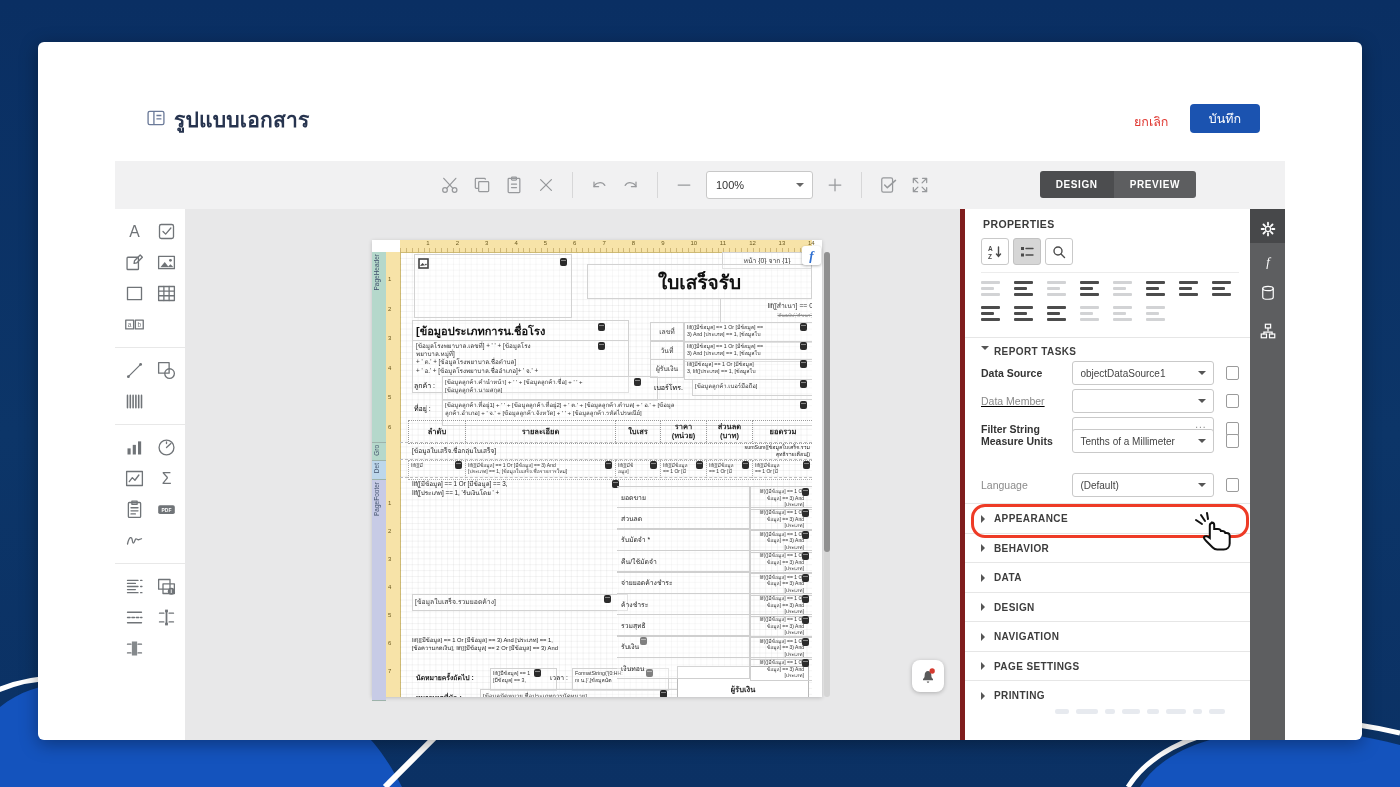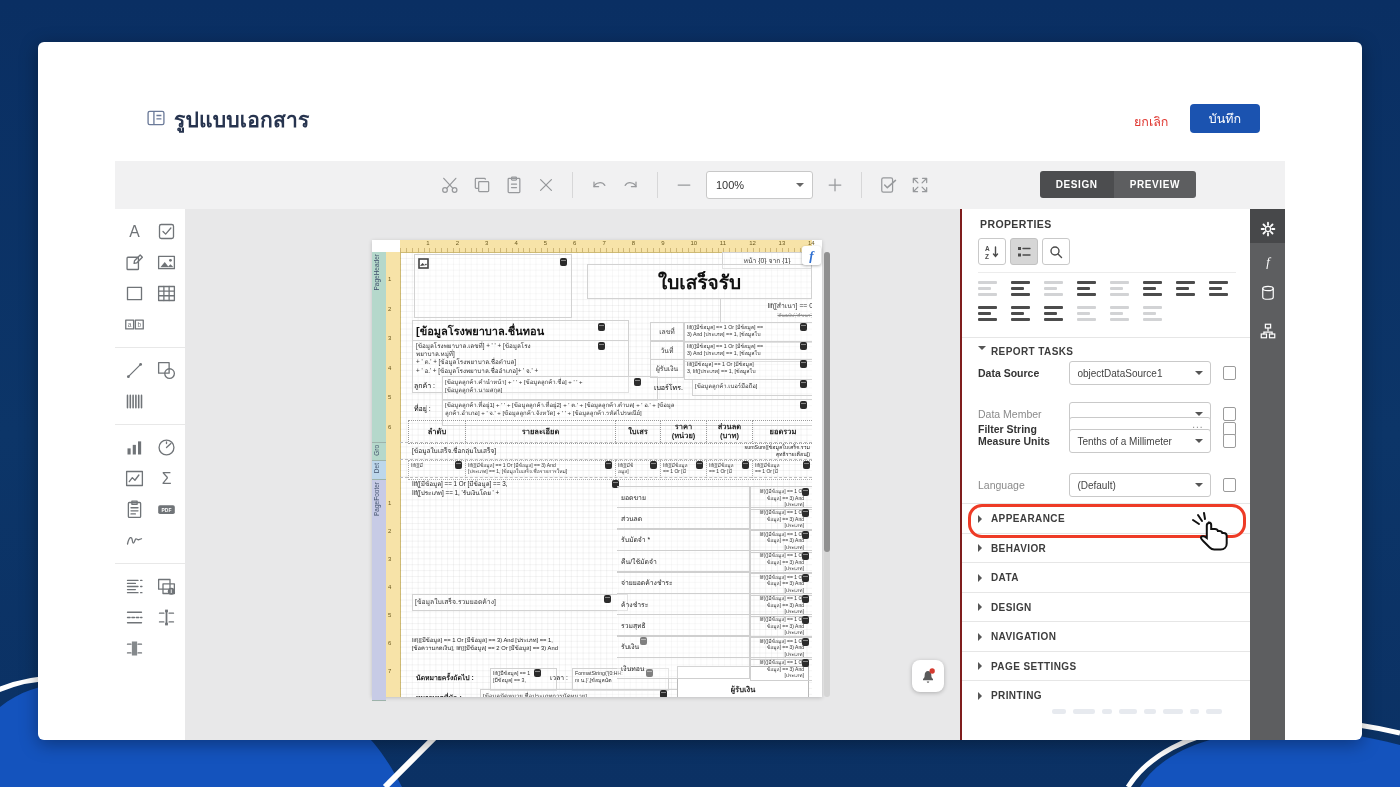--- a/index.html
+++ b/index.html
@@ -51,21 +51,21 @@
   .col-head{position:absolute;border:1px dotted #9a9a9a;font-weight:bold;font-size:7.5px;display:flex;align-items:center;justify-content:center;text-align:center;line-height:1.15;color:#222;}
   .det-cell{position:absolute;border:1px dotted #ababab;font-size:5px;line-height:1.25;color:#333;padding:1px 2px;overflow:hidden;}
   .sum-label{position:absolute;border:1px solid #cfcfcf;border-left:none;font-size:6.8px;color:#222;display:flex;align-items:center;padding-left:4px;background:rgba(255,255,255,.4);}
   .sum-expr{position:absolute;border:1px solid #cfcfcf;font-size:5px;line-height:1.3;color:#333;text-align:right;padding:1px 9px 1px 1px;overflow:hidden;}
   .vscroll{position:absolute;right:-8px;top:12px;width:6px;height:445px;background:#d5d5d5;border-radius:3px;}
   .vscroll i{position:absolute;left:0;top:0;width:6px;height:300px;background:#909090;border-radius:3px;}
   .fx-float{position:absolute;left:617px;top:37px;width:19px;height:19px;background:#fff;border-radius:3px;box-shadow:0 1px 3px rgba(0,0,0,.3);display:flex;align-items:center;justify-content:center;font-family:"Liberation Serif",serif;font-style:italic;font-weight:bold;color:#2f6fd0;font-size:13px;cursor:pointer;}
   .bell-btn{position:absolute;left:727px;top:451px;width:32px;height:32px;background:#fff;border-radius:8px;box-shadow:0 1px 4px rgba(0,0,0,.25);display:flex;align-items:center;justify-content:center;cursor:pointer;}
   .bell-btn svg{width:20px;height:20px;}
   
-  .props{position:absolute;left:922px;top:167px;width:290px;height:531px;background:#fff;border-left:2px solid #7f1d1d;}
+  .props{position:absolute;left:922px;top:167px;width:290px;height:531px;background:#fff;border-left:5px solid #7f1d1d;}
   .props-title{position:absolute;left:18px;top:9px;font-size:10.5px;font-weight:bold;color:#3a3a3a;letter-spacing:.4px;}
   .selector-row{position:absolute;left:16px;top:29px;display:flex;gap:4px;align-items:center;}
   .selector{position:relative;width:182px;height:25px;border:1px solid #c9c9c9;border-radius:3px;background:#fff;font-size:11.5px;color:#333;display:flex;align-items:center;padding-left:8px;cursor:pointer;}
   .selector:after{content:"";position:absolute;right:8px;top:10px;border:4px solid transparent;border-top-color:#555;}
   .mini-btn{width:26px;height:25px;border:1px solid transparent;border-radius:3px;display:flex;align-items:center;justify-content:center;color:#4b4b4b;cursor:pointer;}
   .mini-btn svg{width:16px;height:16px;stroke:currentColor;fill:none;stroke-width:1.4;stroke-linecap:round;}
   .mini-btn.active{background:#d6d6d6;border-color:#c2c2c2;}
   .mini-btn.bordered{border-color:#c9c9c9;}
   .quick-rows{position:absolute;left:16px;top:63px;width:258px;border-top:1px solid #ececec;padding-top:8px;display:flex;flex-wrap:wrap;gap:10px 14px;}
   .qi{width:19px;height:15px;display:flex;flex-direction:column;justify-content:space-between;cursor:pointer;}
@@ -382,21 +382,21 @@
           <div class="rbox" style="left:322px;top:0;width:88px;height:15px;font-size:6.8px;display:flex;align-items:center;justify-content:center;">หน้า {0} จาก {1}</div>
 
           <div class="rbox" style="left:187px;top:12px;width:223px;height:33px;font-size:19px;font-weight:bold;display:flex;align-items:center;justify-content:center;color:#111;">ใบเสร็จรับ</div>
 
           <div class="rbox" style="left:320px;top:46px;width:90px;height:22px;font-size:6.8px;text-align:right;padding:1px 10px 0 2px;">
             <span class="prel">Iif([สำเนา] == 0</span><br>
             <span style="font-size:4.8px;color:#8a8a8a;text-decoration:line-through;">'ต้นฉบับ','สำเนา')</span>
             
           </div>
 
-          <div class="rbox" style="left:12px;top:68px;width:200px;height:18px;font-size:11px;font-weight:bold;padding:1px 12px 0 3px;color:#111;">[ข้อมูลโรงพยาบาล.ชื่นทอน</div>
+          <div class="rbox" style="left:12px;top:68px;width:200px;height:18px;font-size:11px;font-weight:bold;padding:1px 12px 0 3px;color:#111;">[ข้อมูอประเภทการน.ชื่อโรง</div>
           <b class="lk" style="left:198px;top:71px"></b>
 
           <div class="rbox prel" style="left:12px;top:88px;width:200px;height:50px;font-size:6.3px;line-height:1.3;padding:1px 12px 0 3px;">[ข้อมูลโรงพยาบาล.เลขที่] + ' ' + [ข้อมูลโรง
 พยาบาล.หมู่ที่]
 + ' ต.' + [ข้อมูลโรงพยาบาล.ชื่อตำบล]
 + ' อ.' + [ข้อมูลโรงพยาบาล.ชื่ออำเภอ]+ ' จ.' +</div>
           <b class="lk" style="left:198px;top:90px"></b>
 
           <span style="position:absolute;left:14px;top:128px;font-size:7px;">ลูกค้า :</span>
           <div class="rbox prel" style="left:42px;top:124px;width:202px;height:22px;font-size:6px;line-height:1.35;padding:1px 10px 0 2px;">[ข้อมูลลูกค้า.คำนำหน้า] + ' ' + [ข้อมูลลูกค้า.ชื่อ] + ' ' +
@@ -631,21 +631,21 @@
         </div>
       <div class="tasks-head"><span class="tri-down"></span><span>REPORT TASKS</span></div>
       <div id="pfields">
           <div class="pfield" style="top: 152px;">
             <span class="plabel b">Data Source</span>
             <div class="pctl dd">
               <span>objectDataSource1</span>
             </div>
             <div class="pchk"></div>
           </div>
-          <div class="pfield" style="top: 193px;">
+          <div class="pfield" style="top: 180px; text-decoration: underline;">
             <span class="plabel">Data Member</span>
             <div class="pctl dd">
               <span></span>
             </div>
             <div class="pchk"></div>
           </div>
           <div class="pfield" style="top: 208px;">
             <span class="plabel b">Filter String</span>
             <div class="pctl">
               <span></span>

